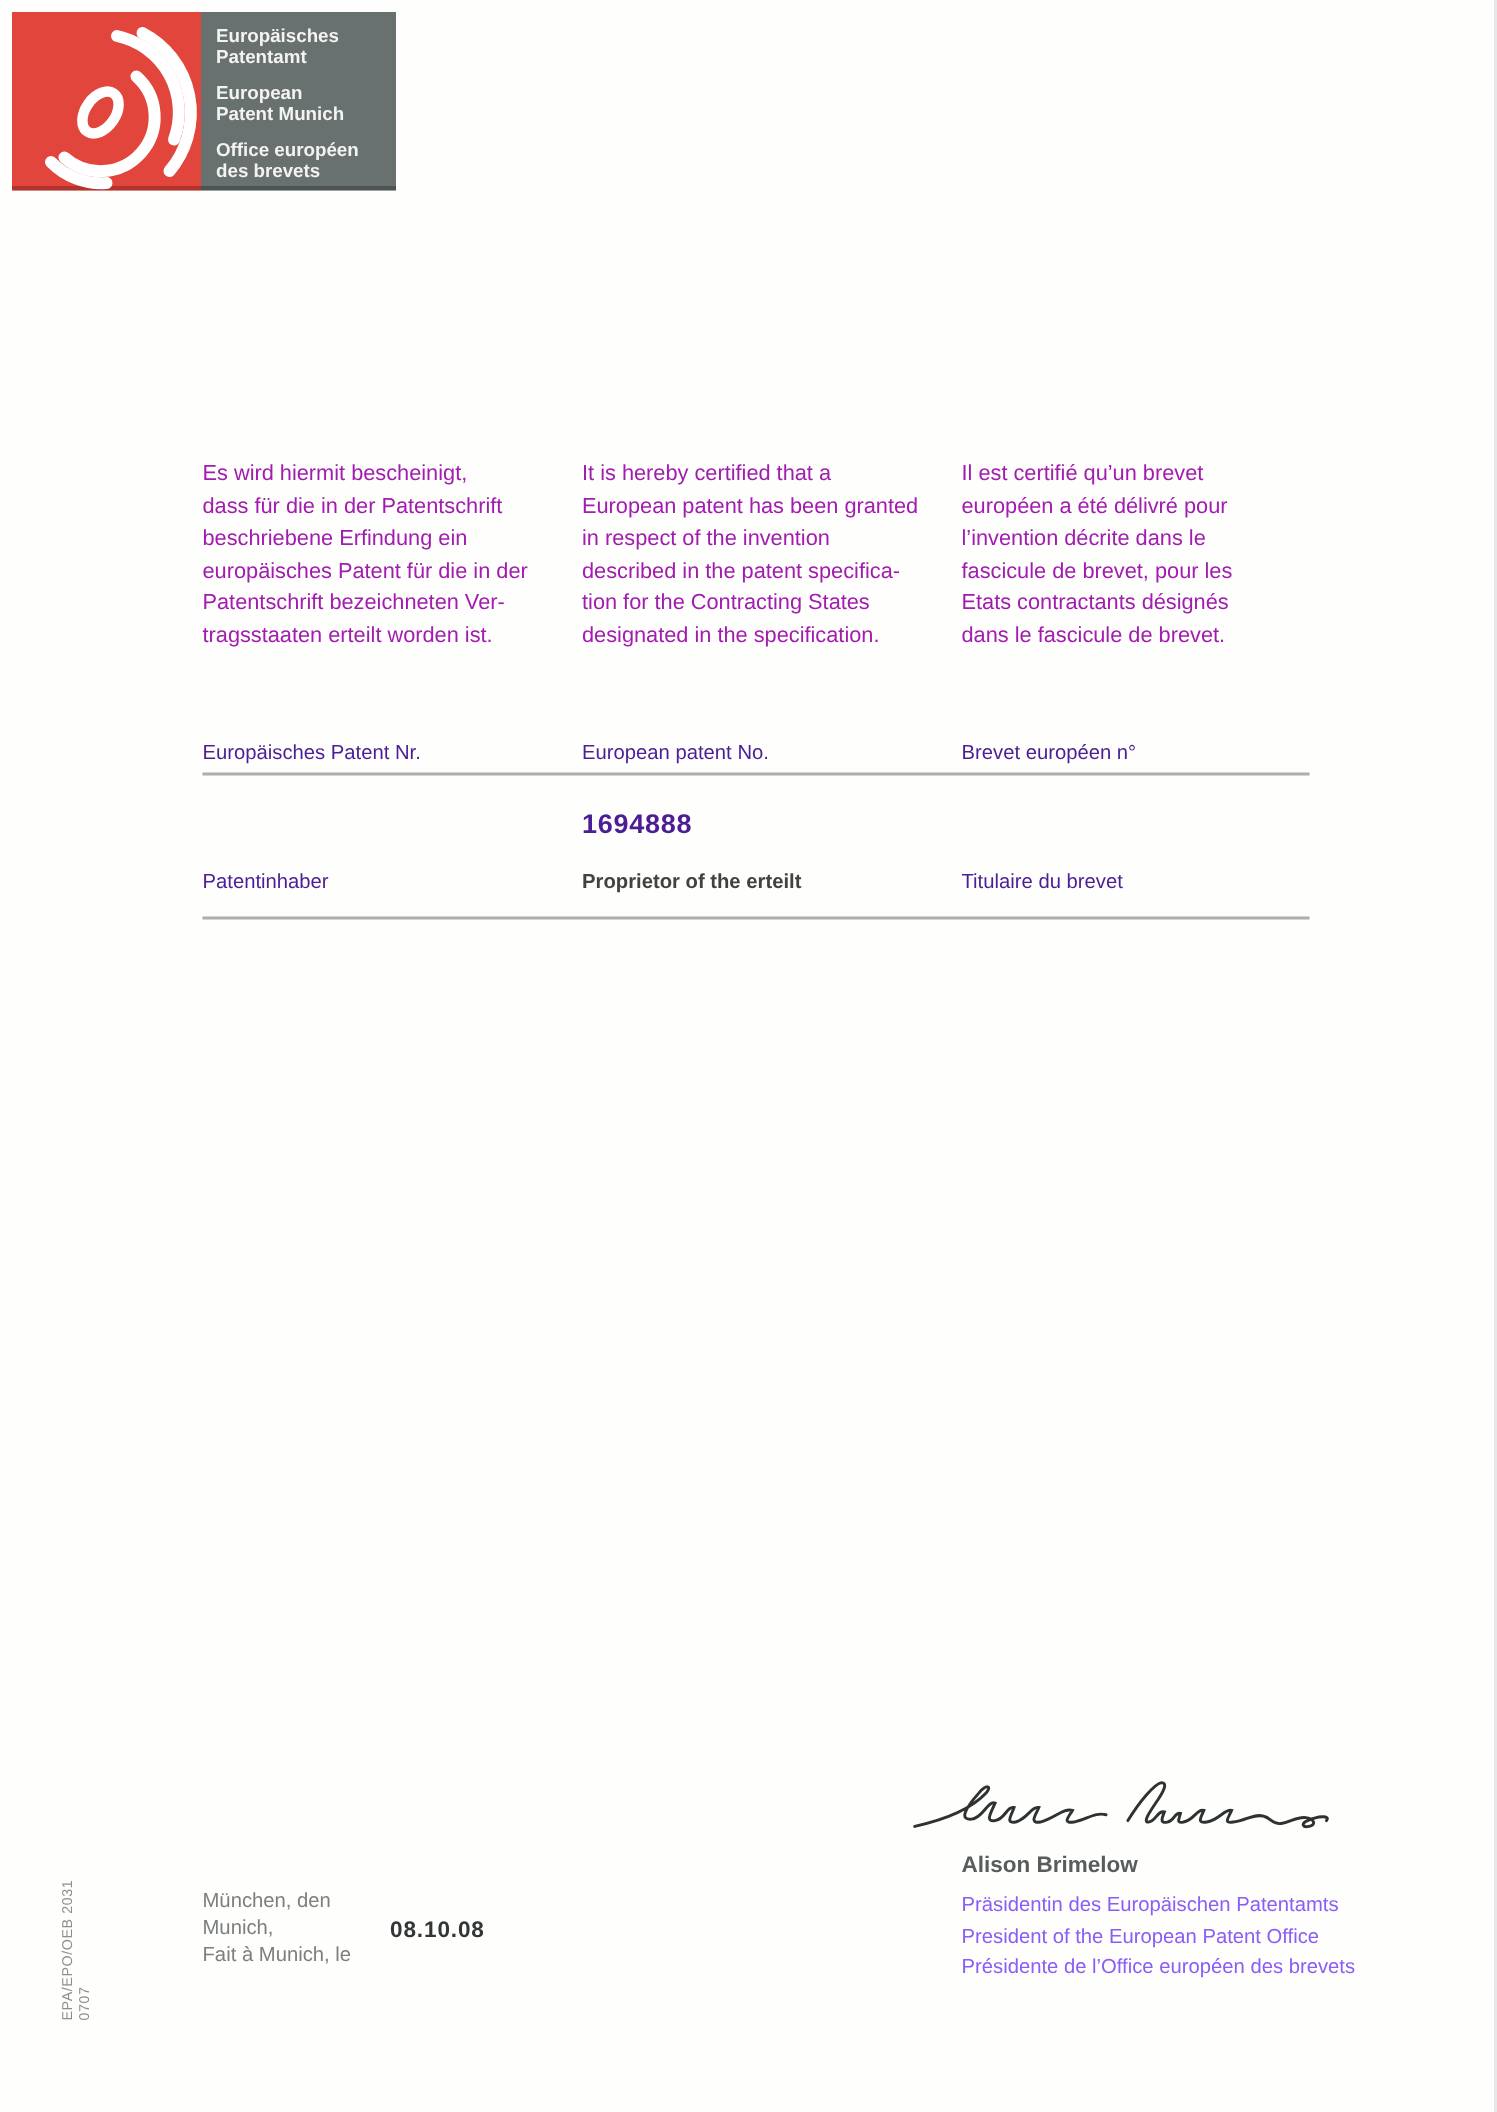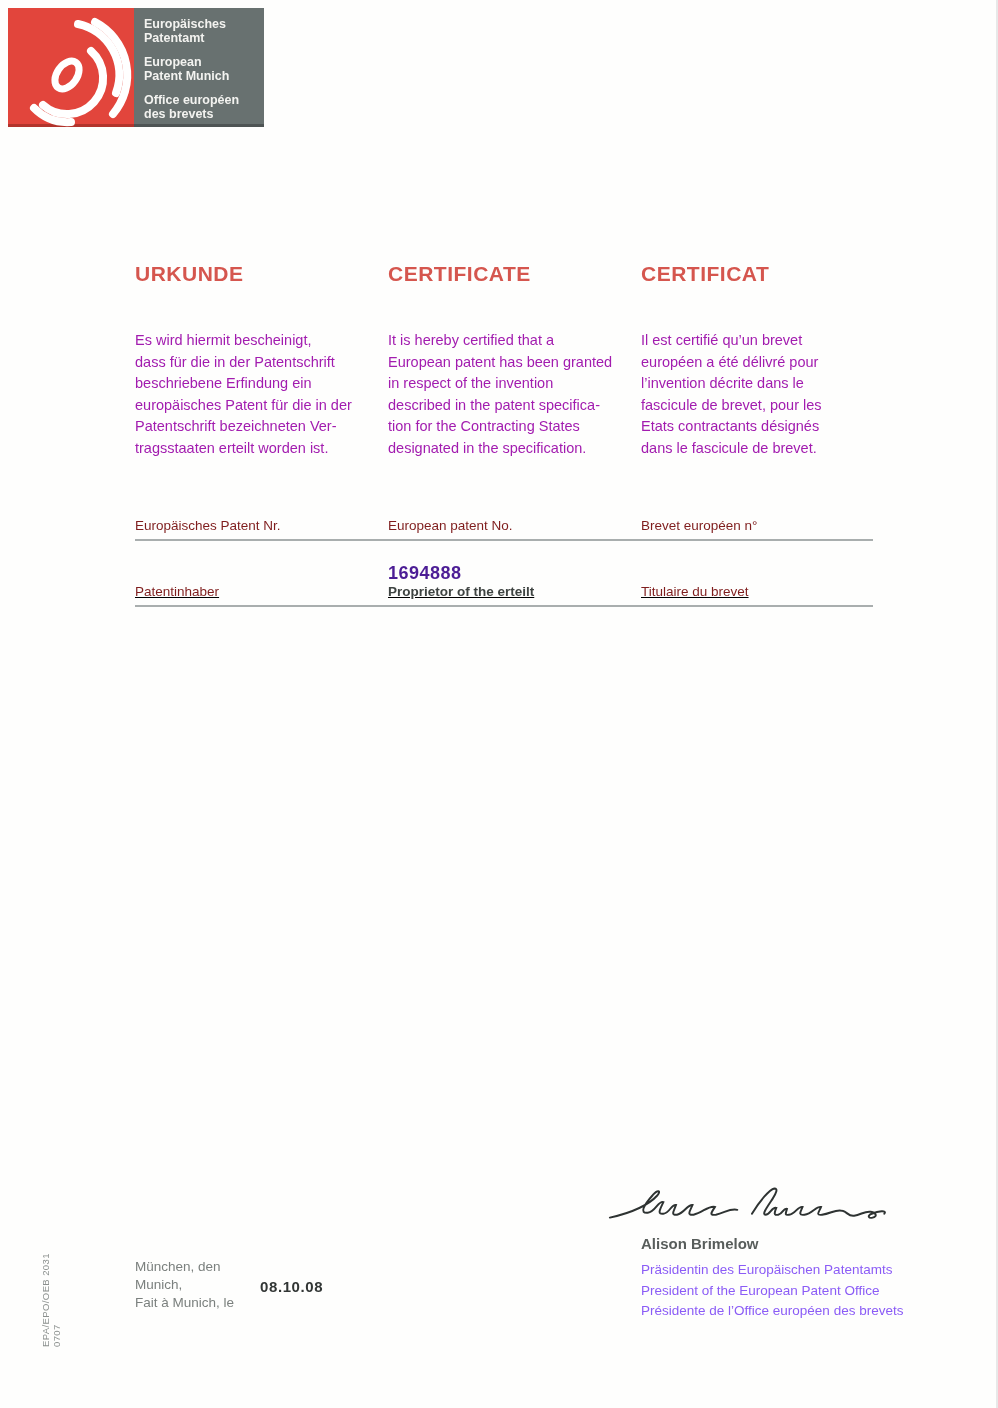--- a/index.html
+++ b/index.html
@@ -28,22 +28,22 @@
   .row3 { display:grid; grid-template-columns:253px 253px 232px; }
   .heading {
     font-size:21px; font-weight:bold; color:#d5564e; letter-spacing:0.5px;
   }
   .bodies { margin-top:44px; }
   .body {
     font-size:14.5px; line-height:21.5px; color:#a21caf;
     white-space:pre-line; padding-right:26px;
   }
   .labels1 { margin-top:59px; padding-bottom:6px; border-bottom:2px solid #a9aeae; }
-  .labels2 { padding-bottom:6px; border-bottom:2px solid #a9aeae;text-decoration:underline; }
-  .label { font-size:13.5px; color:#7f1d1d; }
+  .labels2 { margin-top:20px; padding-bottom:16px; border-bottom:2px solid #a9aeae; }
+  .label { font-size:13.5px; color:#4c1d95; }
   .label.dark { color:#3f4442; font-weight:bold; }
   .numrow { margin-top:22px; }
   .patent-number {
     font-size:18px; font-weight:bold; color:#4c1d95; letter-spacing:0.5px;
   }
   
   .signature-block { position:absolute; left:604px; top:1183px; width:350px; }
   .signature-svg { display:block; width:292px; height:42px; }
   .signatory-name {
     margin-left:37px; margin-top:10px;
@@ -88,25 +88,20 @@
 Patentamt</div>
       <div class="org">European
 Patent Munich</div>
       <div class="org">Office européen
 des brevets</div>
     </div>
   </div>
 
   <div class="content">
 
-    <div class="row3 headings">
-      <div class="heading">URKUNDE</div>
-      <div class="heading">CERTIFICATE</div>
-      <div class="heading">CERTIFICAT</div>
-    </div>
 
     <div class="row3 bodies">
       <div class="body">Es wird hiermit bescheinigt,
 dass für die in der Patentschrift
 beschriebene Erfindung ein
 europäisches Patent für die in der
 Patentschrift bezeichneten Ver-
 tragsstaaten erteilt worden ist.</div>
       <div class="body">It is hereby certified that a
 European patent has been granted

